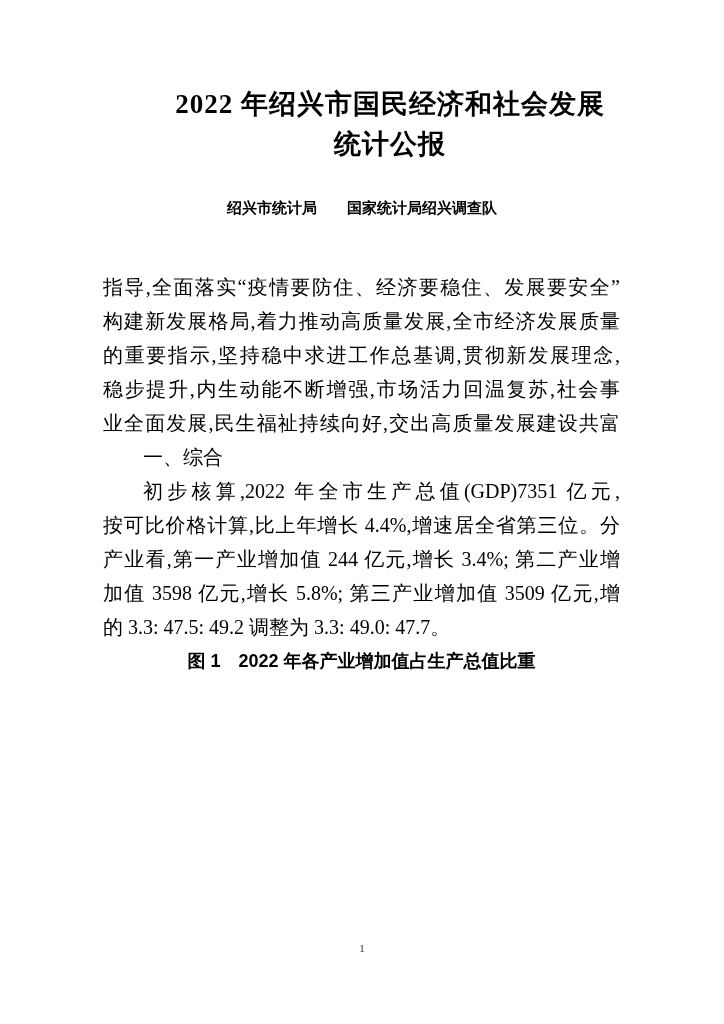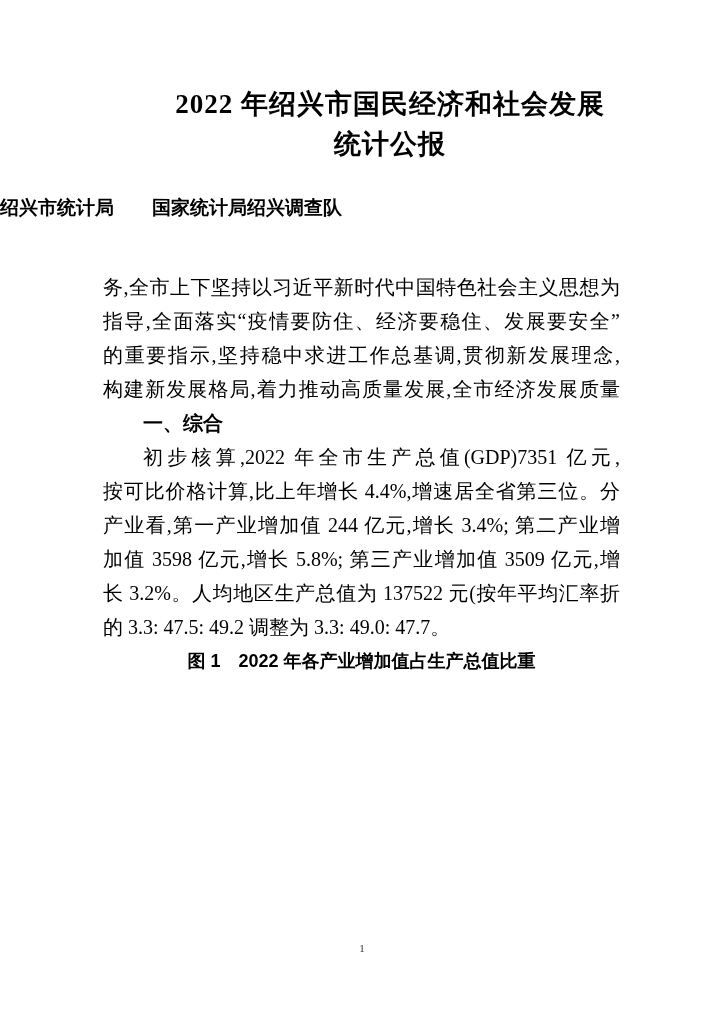--- a/index.html
+++ b/index.html
@@ -27,22 +27,22 @@
     font-weight: bold;
     font-family: "Liberation Serif", "DejaVu Serif", serif;
     letter-spacing: 1px;
     margin-left: 28px;
   }
   .publisher {
     position: absolute;
     top: 196px;
     left: 0;
     width: 724px;
-    text-align: left;
-    font-size: 19px;
+    text-align: center;
+    font-size: 15px;
     line-height: 24px;
     font-weight: bold;
     font-family: "Liberation Sans", "DejaVu Sans", sans-serif;
   }
   .body-text {
     position: absolute;
     top: 270px;
     left: 103px;
     width: 517px;
     font-size: 20px;
@@ -55,21 +55,21 @@
     white-space: normal;
   }
   .line.para-first {
     text-indent: 2em;
   }
   .line.para-last {
     text-align-last: left;
   }
   .heading-line {
     font-family: "Liberation Sans", "DejaVu Sans", sans-serif;
-    font-weight: bold;
+    font-weight: normal;
     text-indent: 2em;
     text-align: right;
     text-align-last: left;
   }
   .caption-line {
     font-family: "Liberation Sans", "DejaVu Sans", sans-serif;
     font-weight: bold;
     font-size: 18px;
     text-align: center;
     text-align-last: center;
@@ -92,32 +92,32 @@
 <div class="page">
 
   <div class="doc-title">
     <div>2022 年绍兴市国民经济和社会发展</div>
     <div>统计公报</div>
   </div>
 
   <div class="publisher">绍兴市统计局　　国家统计局绍兴调查队</div>
 
   <div class="body-text">
-    <div class="line">务,全市上下坚持以习近平新时代中国特色社会主义思想为</div>
     <div class="line">指导,全面落实“疫情要防住、经济要稳住、发展要安全”</div>
+    <div class="line">构建新发展格局,着力推动高质量发展,全市经济发展质量</div>
     <div class="line">的重要指示,坚持稳中求进工作总基调,贯彻新发展理念,</div>
-    <div class="line">构建新发展格局,着力推动高质量发展,全市经济发展质量</div>
+    <div class="line">稳步提升,内生动能不断增强,市场活力回温复苏,社会事</div>
+    <div class="line">业全面发展,民生福祉持续向好,交出高质量发展建设共富</div>
 
     <div class="line heading-line">一、综合</div>
 
     <div class="line para-first">初步核算,2022 年全市生产总值(GDP)7351 亿元,</div>
     <div class="line">按可比价格计算,比上年增长 4.4%,增速居全省第三位。分</div>
     <div class="line">产业看,第一产业增加值 244 亿元,增长 3.4%; 第二产业增</div>
     <div class="line">加值 3598 亿元,增长 5.8%; 第三产业增加值 3509 亿元,增</div>
-    <div class="line">长 3.2%。人均地区生产总值为 137522 元(按年平均汇率折</div>
     <div class="line para-last">的 3.3: 47.5: 49.2 调整为 3.3: 49.0: 47.7。</div>
 
     <div class="line caption-line">图 1　2022 年各产业增加值占生产总值比重</div>
   </div>
 
   <div class="page-number">1</div>
 
 </div>
 
 </body></html>

